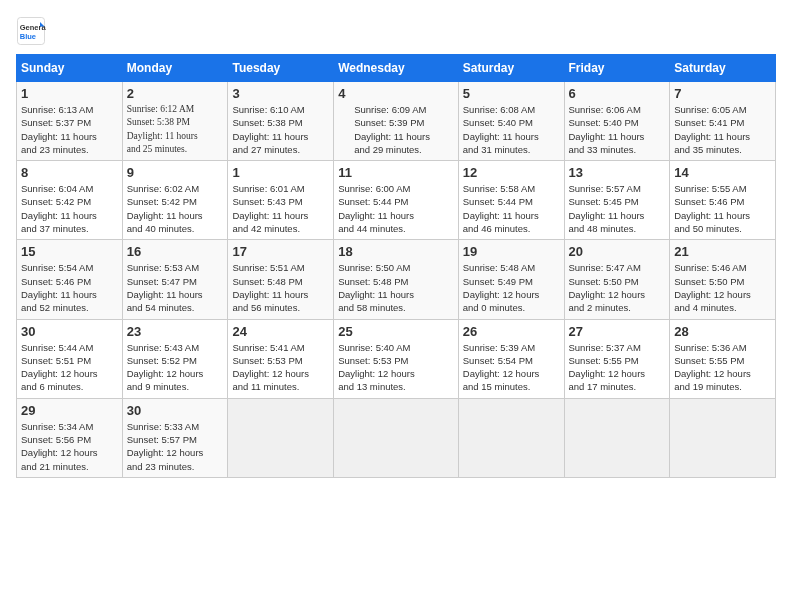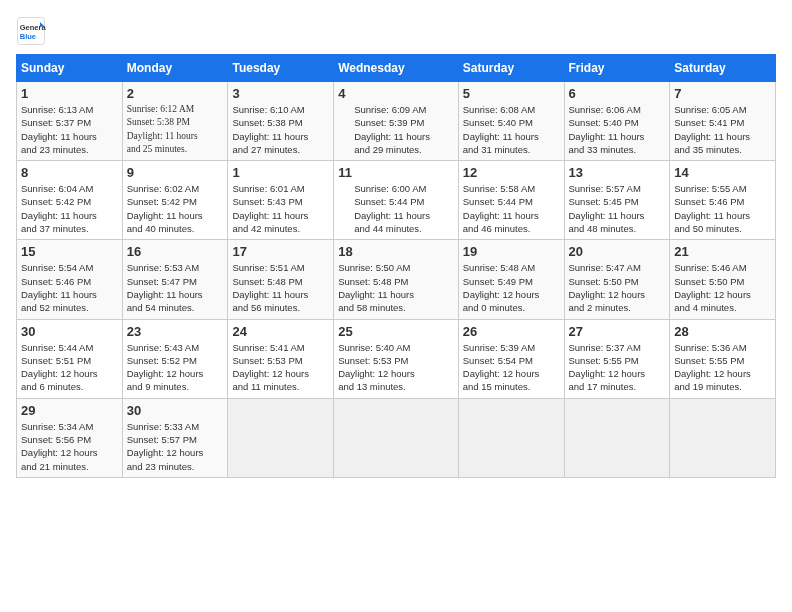--- a/index.html
+++ b/index.html
@@ -184,21 +184,21 @@
         </td>
         <td>
           <span class="day-num">1</span>
           <div class="day-info" style="white-space: pre-line;">Sunrise: 6:01 AM
 Sunset: 5:43 PM
 Daylight: 11 hours
 and 42 minutes.</div>
         </td>
         <td>
           <span class="day-num">11</span>
-          <div class="day-info" style="white-space: pre-line; margin-left: 16px;">Sunrise: 6:00 AM
+          <div class="day-info" style="white-space: pre-line;">Sunrise: 6:00 AM
 Sunset: 5:44 PM
 Daylight: 11 hours
 and 44 minutes.</div>
         </td>
         <td>
           <span class="day-num">12</span>
           <div class="day-info" style="white-space: pre-line;">Sunrise: 5:58 AM
 Sunset: 5:44 PM
 Daylight: 11 hours
 and 46 minutes.</div>

